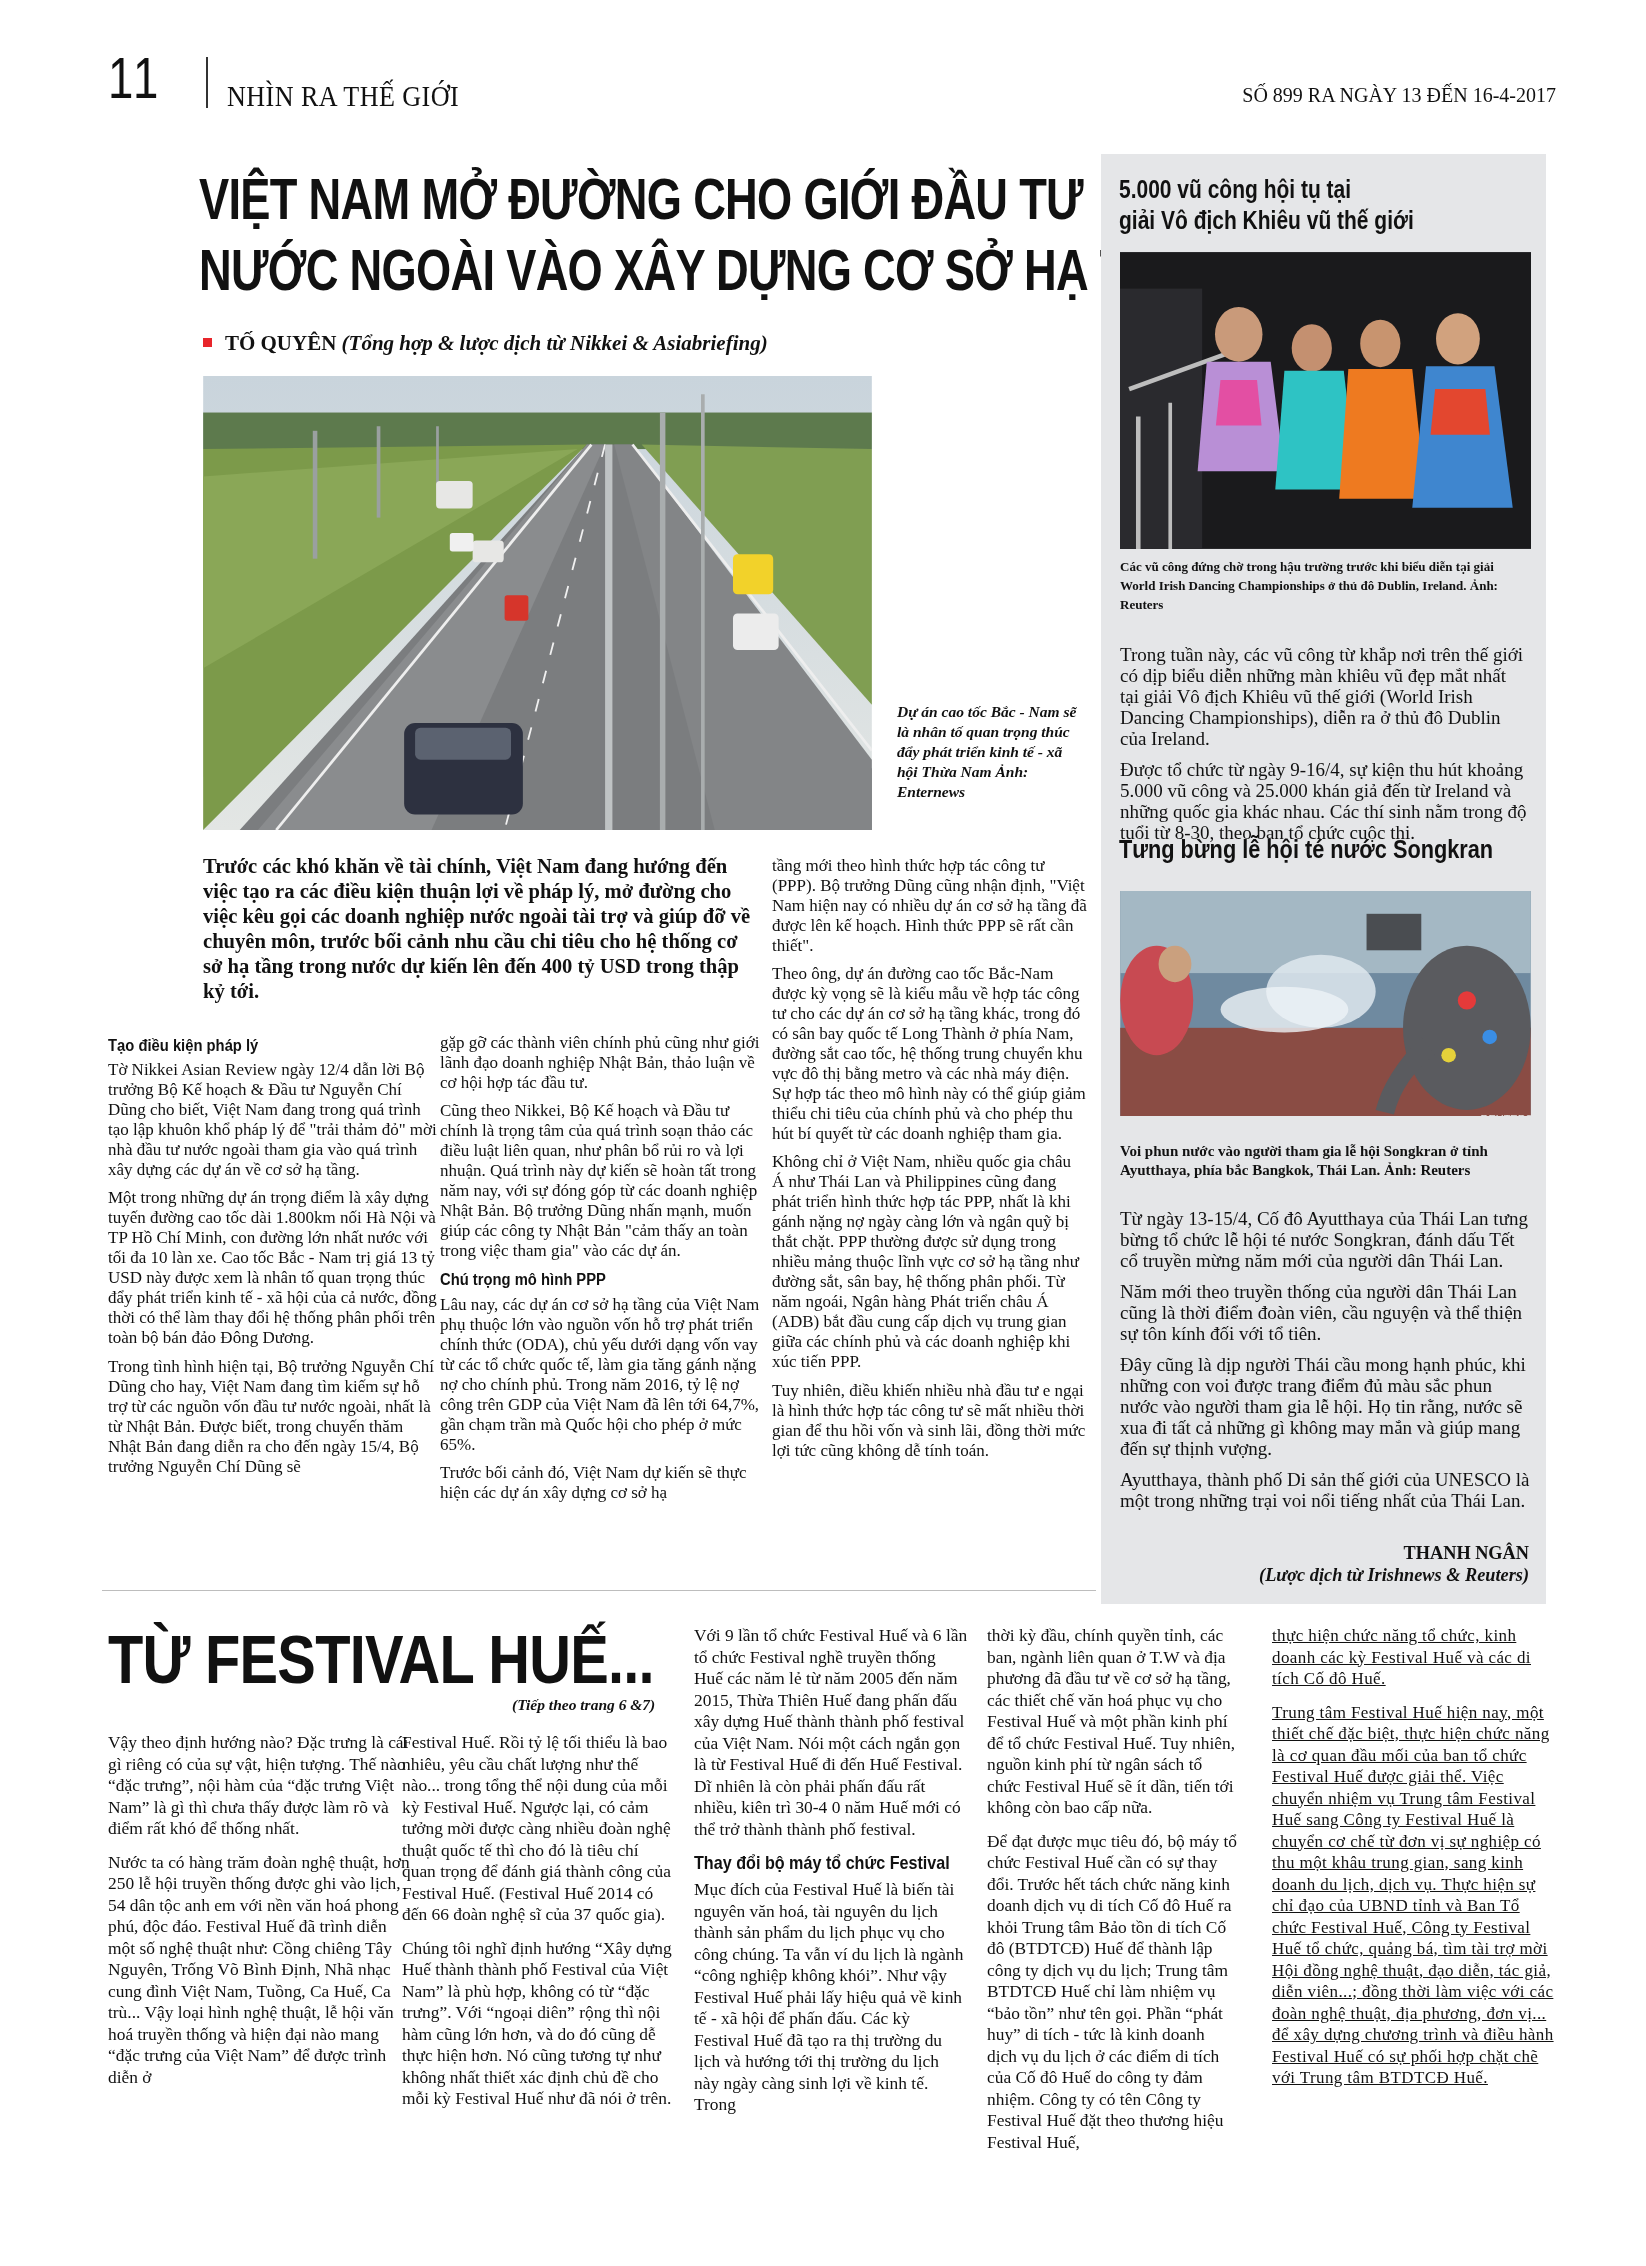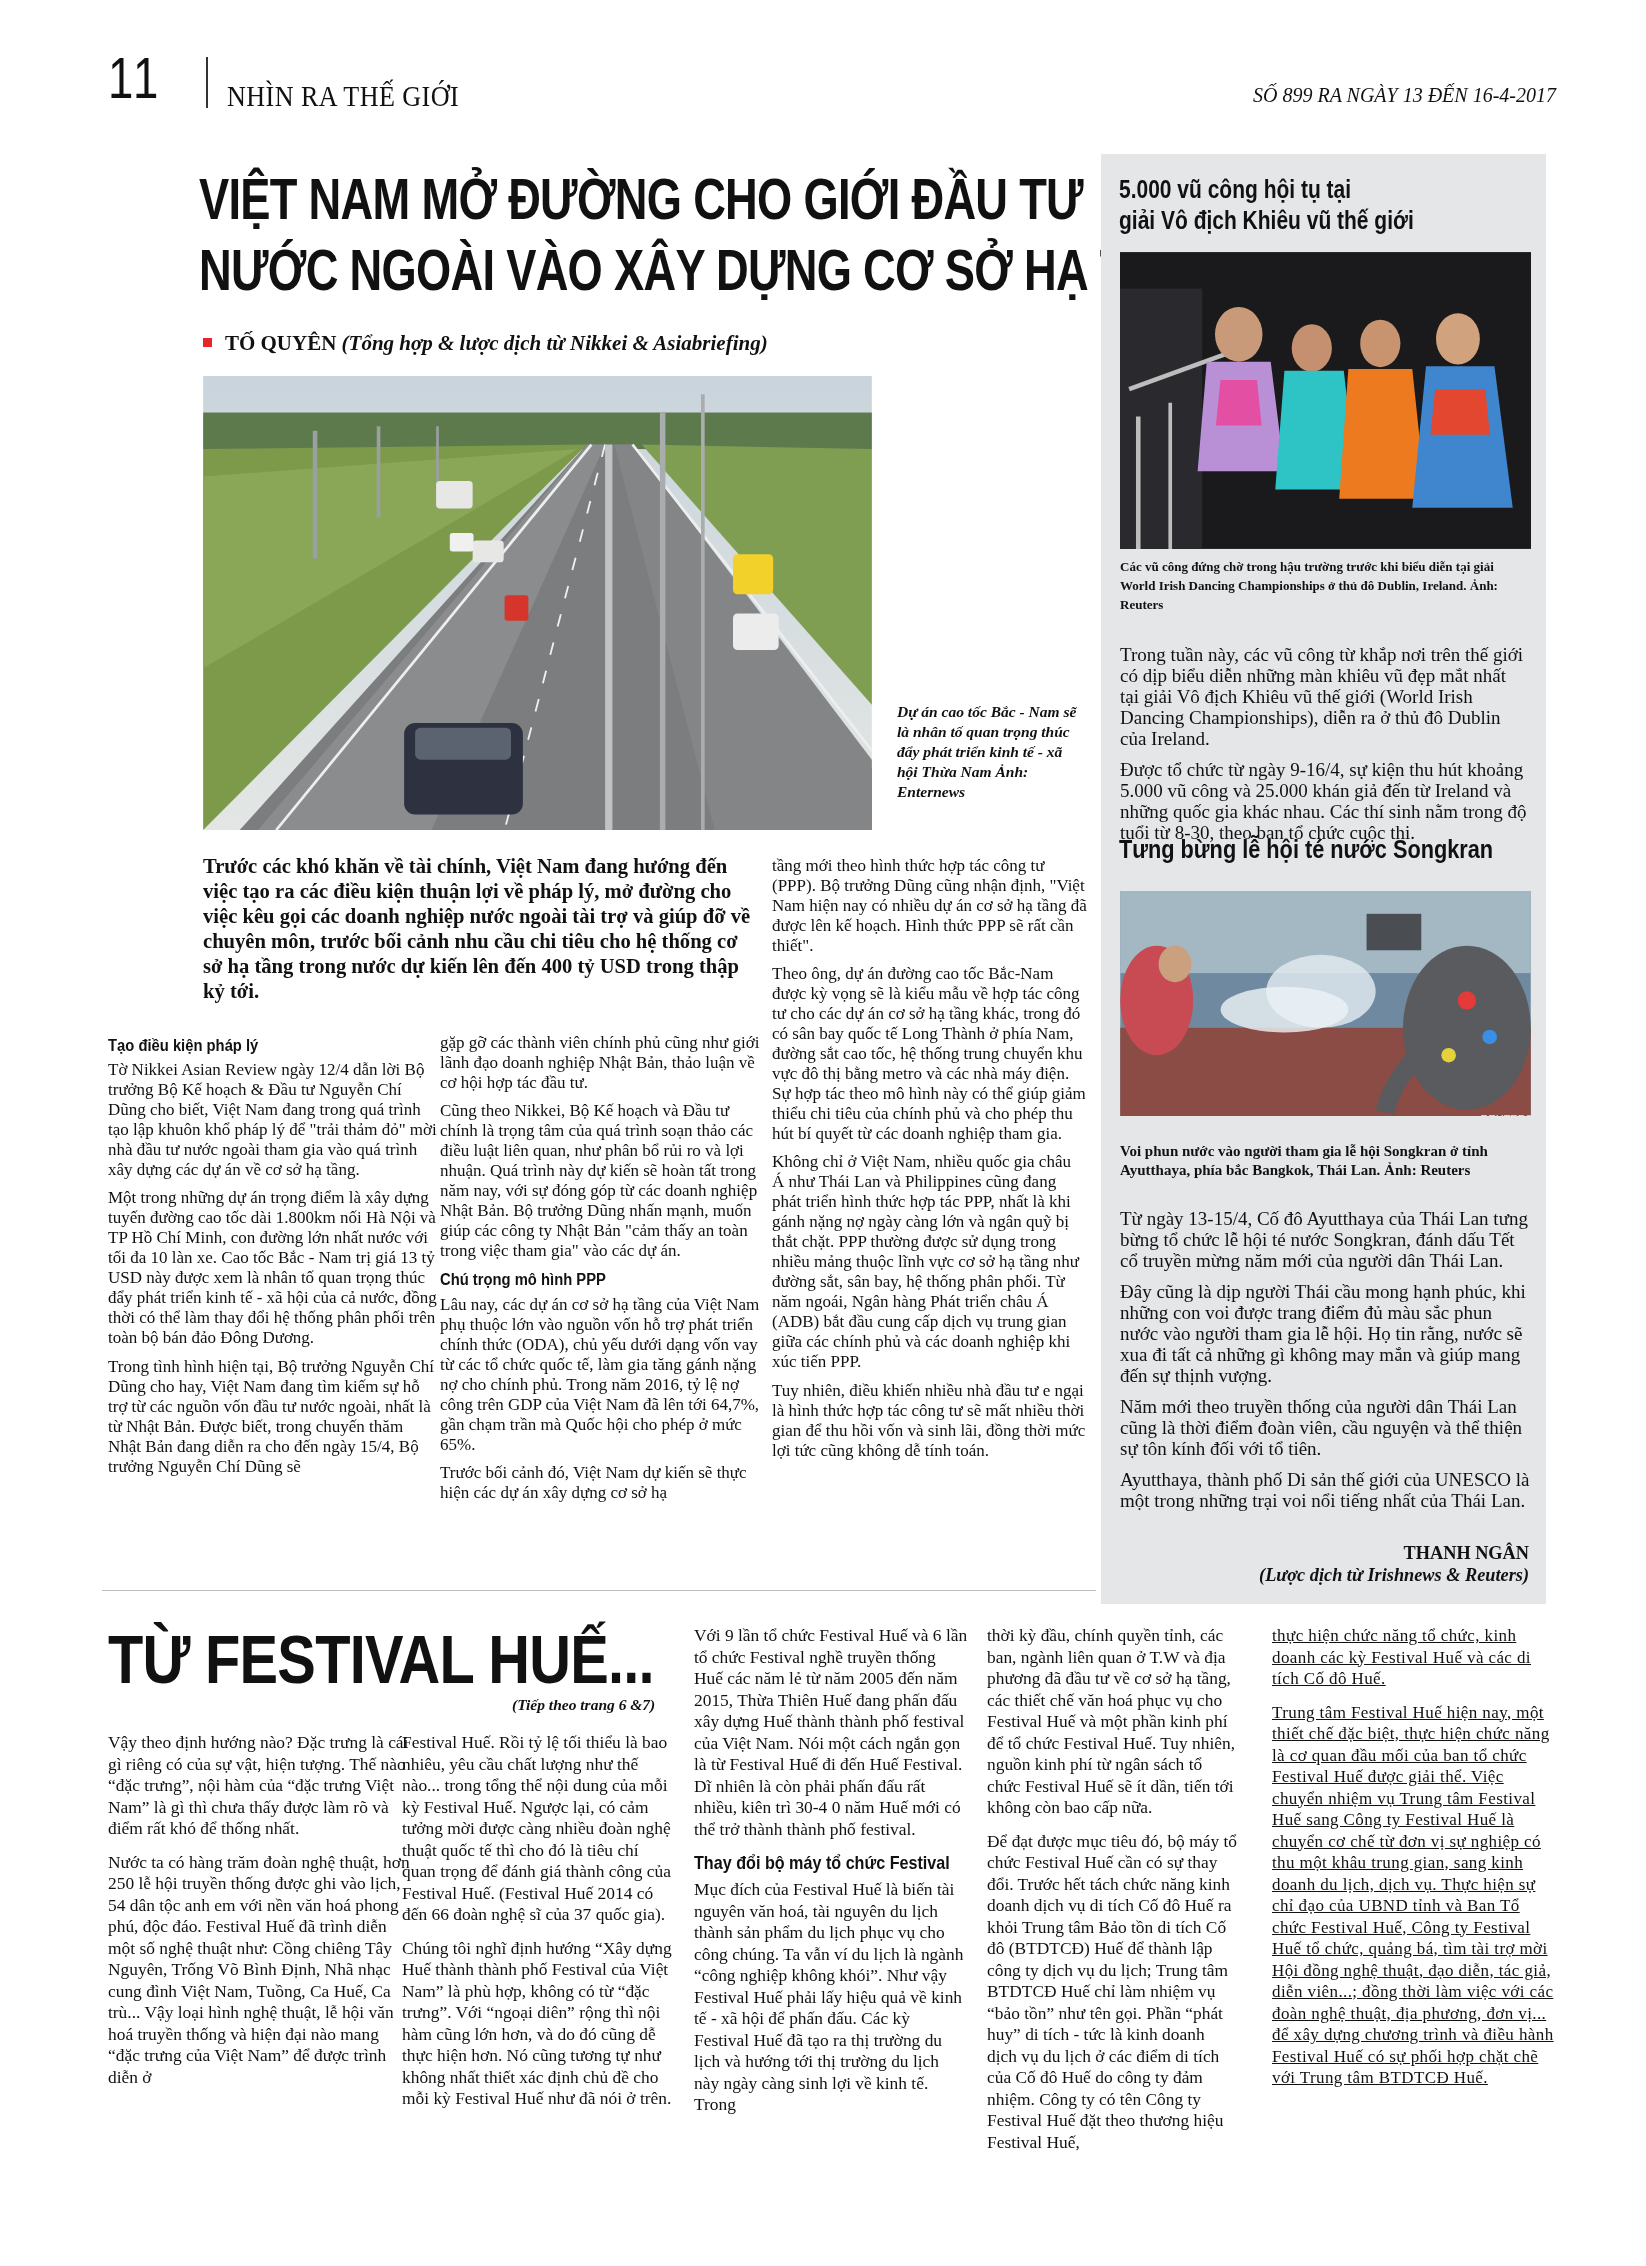--- a/index.html
+++ b/index.html
@@ -2,21 +2,21 @@
 <html style="font-size:14.6px"><head>
 <meta charset="utf-8">
 <style>
   html, body { margin:0; padding:0; background:#fff; }
   body { width:1647px; height:2267px; position:relative; overflow:hidden; font-family:"Liberation Serif", serif; color:#111; }
   .abs { position:absolute; }
   
   .page-num { left:108px; top:50px; font-family:"Liberation Sans", sans-serif; font-size:57px; letter-spacing:3.7px; transform:scaleX(0.8); transform-origin:left top; line-height:1; }
   .hdr-div { left:206px; top:57px; width:1.8px; height:51px; background:#333; }
   .section { left:227px; top:80px; font-size:29px; letter-spacing:0.5px; transform:scaleX(0.9); transform-origin:left top; }
-  .issue { right:91px; top:84px; font-size:20px; text-align:right;font-style:italic; }
+  .issue { right:91px; top:84px; font-size:20px; text-align:right; }
   
   .headline { left:199px; top:163px; width:886px; font-family:"Liberation Sans", sans-serif; font-weight:bold; font-size:58px; line-height:71px; letter-spacing:-0.9px; transform:scaleX(0.78); transform-origin:left top; white-space:nowrap; }
   .byline { left:203px; top:331px; font-size:21px; }
   .byline .sq { display:inline-block; width:9.1px; height:9.1px; background:#e8252b; margin-right:12.8px; vertical-align:2.7px; }
   .byline .name { font-weight:bold; }
   .byline .src { font-style:italic; font-weight:bold; }
   
   .photo-hwy { left:203px; top:376px; width:669px; height:454px; overflow:hidden; }
   .caption-hwy { left:897px; top:702px; width:183px; font-size:15.5px; font-style:italic; font-weight:bold; line-height:20px; }
   
@@ -181,22 +181,22 @@
     <circle cx="380" cy="120" r="10" fill="#e53a3a"></circle>
     <circle cx="405" cy="160" r="8" fill="#3a8ee5"></circle>
     <circle cx="360" cy="180" r="8" fill="#e5d13a"></circle>
     <rect x="270" y="25" width="60" height="40" fill="#4a4d51"></rect>
     <text x="395" y="254" font-family="Liberation Sans, sans-serif" font-size="12" fill="#e8e8e8">REUTERS</text>
   </svg>
 </div>
 <div class="abs cap-elep">Voi phun nước vào người tham gia lễ hội Songkran ở tỉnh Ayutthaya, phía bắc Bangkok, Thái Lan. Ảnh: Reuters</div>
 <div class="abs sb-body sb2">
   <p>Từ ngày 13-15/4, Cố đô Ayutthaya của Thái Lan tưng bừng tổ chức lễ hội té nước Songkran, đánh dấu Tết cổ truyền mừng năm mới của người dân Thái Lan.</p>
+  <p>Năm mới theo truyền thống của người dân Thái Lan cũng là thời điểm đoàn viên, cầu nguyện và thể thiện sự tôn kính đối với tổ tiên.</p>
   <p>Đây cũng là dịp người Thái cầu mong hạnh phúc, khi những con voi được trang điểm đủ màu sắc phun nước vào người tham gia lễ hội. Họ tin rằng, nước sẽ xua đi tất cả những gì không may mắn và giúp mang đến sự thịnh vượng.</p>
-  <p>Năm mới theo truyền thống của người dân Thái Lan cũng là thời điểm đoàn viên, cầu nguyện và thể thiện sự tôn kính đối với tổ tiên.</p>
   <p>Ayutthaya, thành phố Di sản thế giới của UNESCO là một trong những trại voi nổi tiếng nhất của Thái Lan.</p>
 </div>
 <div class="abs sign">
   <div class="n">THANH NGÂN</div>
   <div class="s">(Lược dịch từ Irishnews &amp; Reuters)</div>
 </div>
 
 <div class="abs hue-title">TỪ FESTIVAL HUẾ...</div>
 <div class="abs hue-cont">(Tiếp theo trang 6 &amp;7)</div>
 

